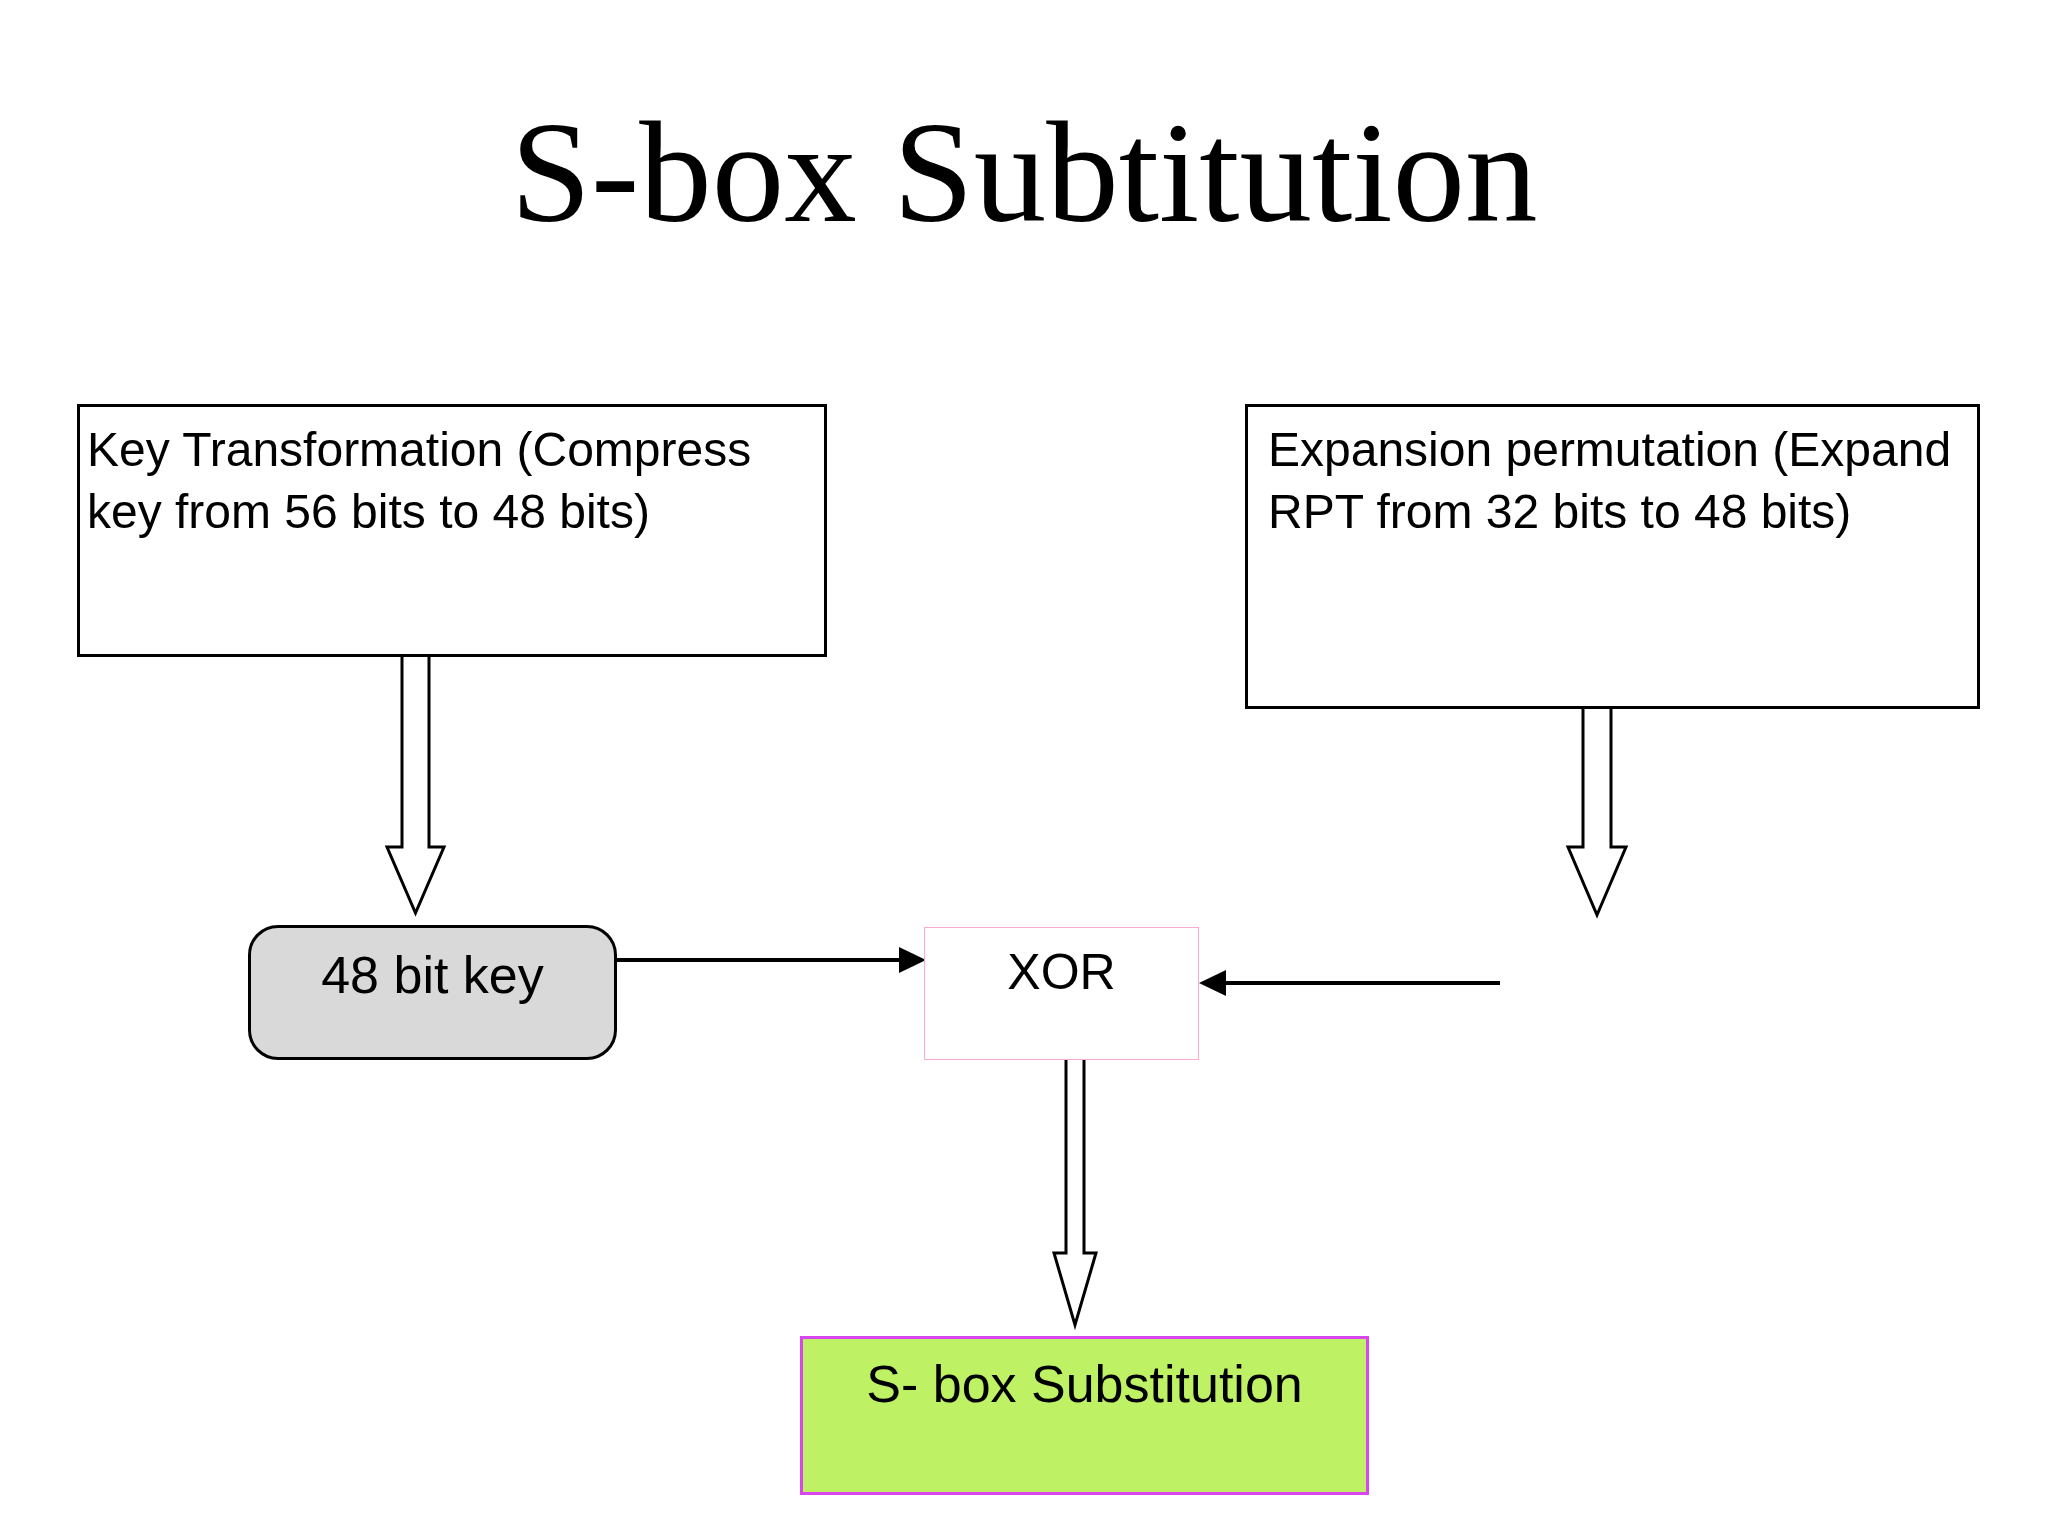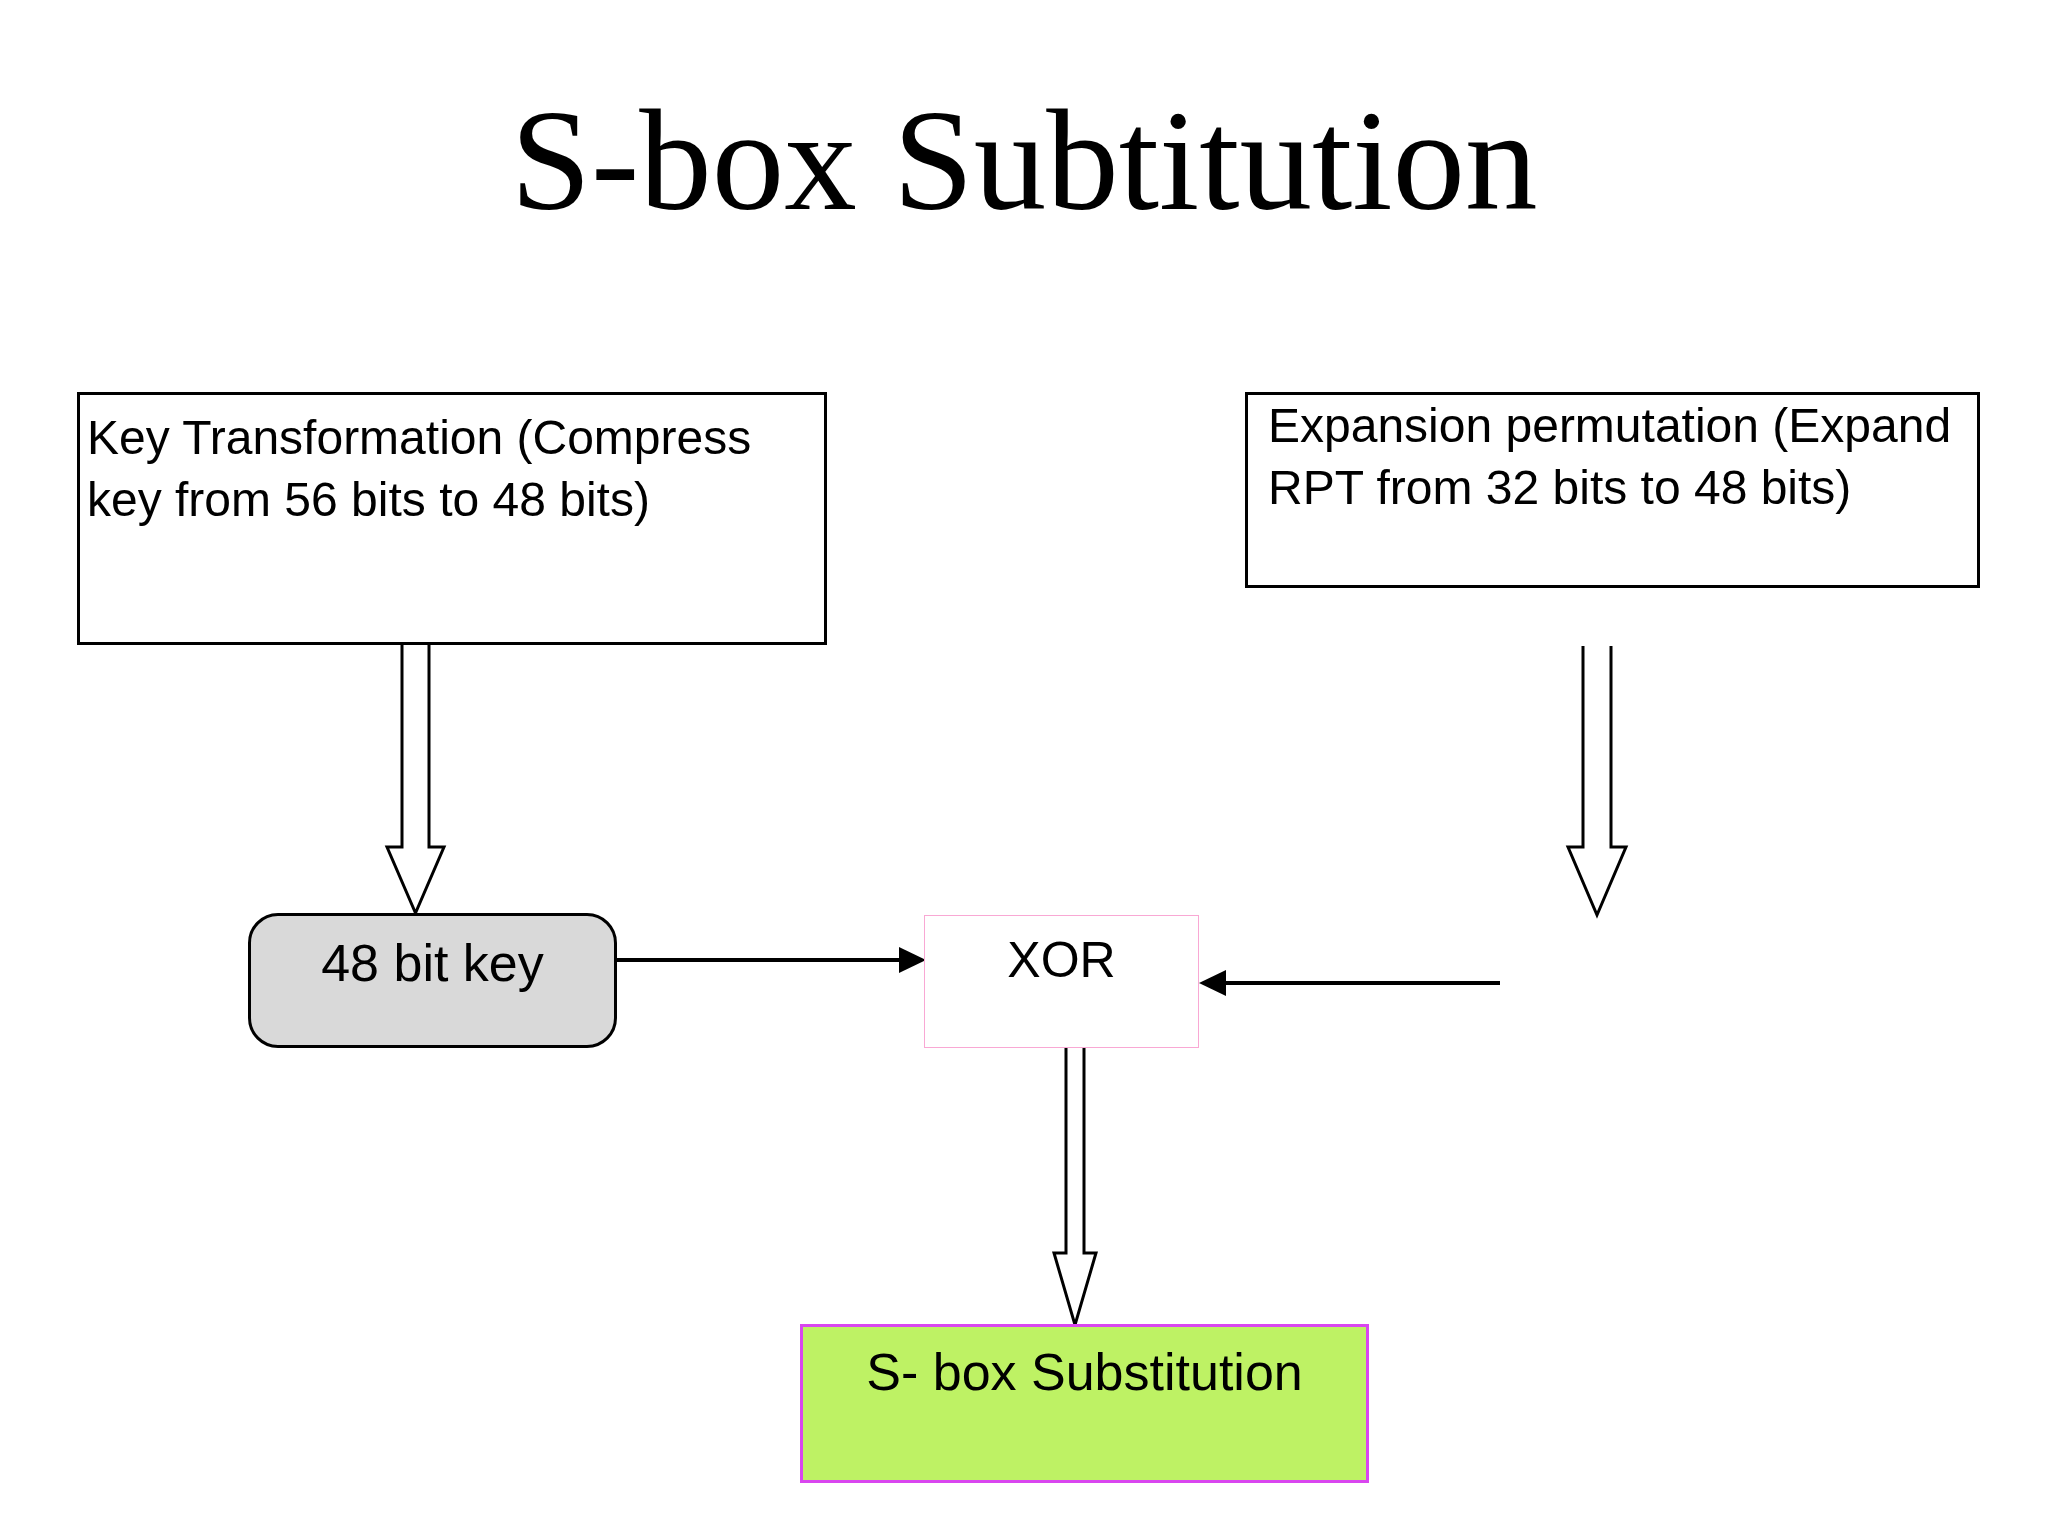--- a/index.html
+++ b/index.html
@@ -11,21 +11,21 @@
     font-family: "Liberation Sans", sans-serif;
     color: #000000;
     overflow: hidden;
   }
   #arrow-layer {
     position: absolute;
     left: 0; top: 0;
     width: 2048px; height: 1536px;
     z-index: 1;
   }
-  .abs { position: absolute; box-sizing: border-box; }
+  .abs { position: absolute; box-sizing: border-box; margin-top: 12px; }
   #slide-title {
     left: 0; top: 88px; width: 2048px;
     text-align: center;
     font-family: "Liberation Serif", serif;
     font-size: 145px;
     line-height: 1;
     z-index: 2;
     white-space: nowrap;
   }
   .proc-box {
@@ -33,22 +33,22 @@
     background: #ffffff;
     font-size: 48px;
     line-height: 1.3;
     z-index: 2;
   }
   #key-transformation-box {
     left: 77px; top: 392px; width: 750px; height: 253px;
     padding: 12px 20px 0 7px;
   }
   #expansion-permutation-box {
-    left: 1245px; top: 392px; width: 735px; height: 196px;
-    padding: 0 20px 0 20px;
+    left: 1245px; top: 392px; width: 735px; height: 305px;
+    padding: 12px 20px 0 20px;
   }
   .result-pill {
     background: #d9d9d9;
     border: 3px solid #000000;
     border-radius: 30px;
     font-size: 52px;
     line-height: 1.2;
     display: flex;
     justify-content: center;
     align-items: flex-start;

